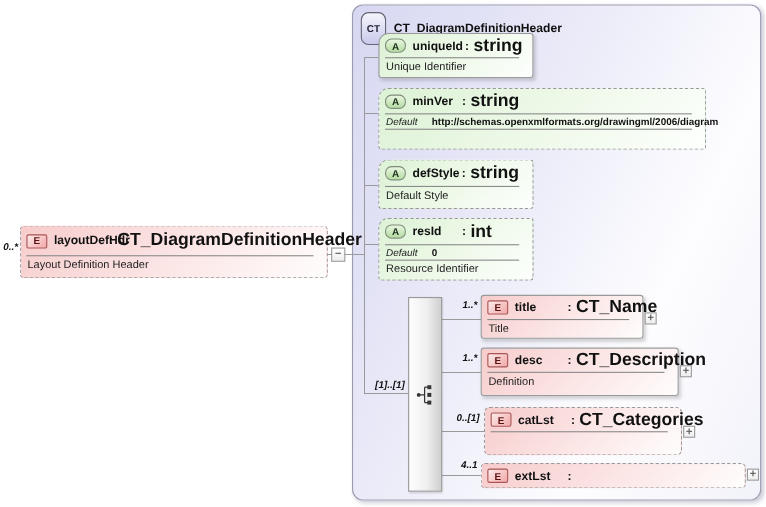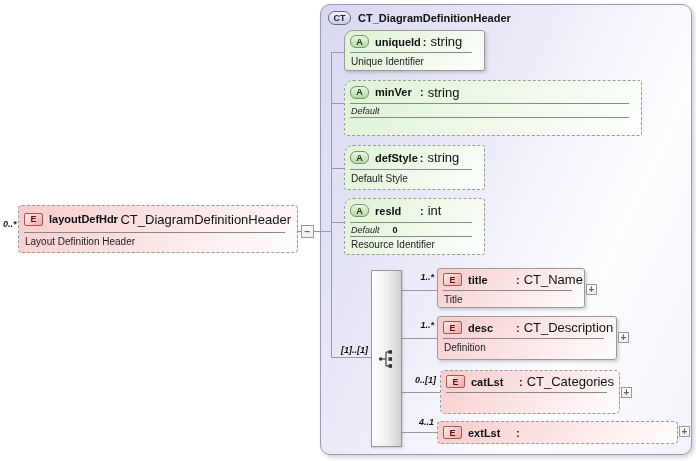--- a/index.html
+++ b/index.html
@@ -10,39 +10,39 @@
   
   .ct-container { position:absolute; left:320px; top:4px; width:372px; height:451px;
     box-sizing:border-box; border:1px solid #9a9ab0; border-radius:10px;
     background:linear-gradient(115deg,#d7d7f2 0%, #e9e9f8 35%, #fdfdff 70%, #f2f2fa 100%);
     box-shadow:2px 2px 4px rgba(110,110,140,.35); }
   .ct-header { display:flex; align-items:center; gap:7px; padding:6px 0 0 7px; }
   .ct-title { font-size:11px; font-weight:bold; color:#111; white-space:nowrap; }
 
   .badge { box-sizing:border-box; flex:0 0 auto; display:flex; align-items:center;
            justify-content:center; font-size:9px; font-weight:bold; }
-  .badge-ct { width:23px; height:14px; border:1px solid #666677; border-radius:7px;
+  .badge-ct { width:23px; height:30px; border:1px solid #666677; border-radius:7px;
               background:linear-gradient(180deg,#f4f4fc,#c9c9ec); color:#223; }
   .badge-e { width:19px; height:13px; border:1px solid #aa5454; border-radius:2px;
              background:linear-gradient(135deg,#fdecec,#f2a8a8); color:#5a1212; }
   .badge-a { width:19px; height:13px; border:1px solid #7e8e7a; border-radius:6px;
              background:linear-gradient(180deg,#e9f6e0,#b4dca1); color:#1e2e1e; }
 
   .box { position:absolute; box-sizing:border-box; }
   .pink  { background:linear-gradient(135deg,#f7cccc 0%, #fbe2e2 45%, #fffdfd 100%); }
   .green { background:linear-gradient(135deg,#dcf2d5 0%, #ecf8e6 45%, #fdfffd 100%); }
   .solid  { border:1px solid #9a9a9a; box-shadow:2px 2px 3px rgba(90,90,90,.25); }
   .dashed { border:1px dashed #9a9a9a; }
   .r-attr { border-radius:9px 3px 3px 3px; }
   .r-el   { border-radius:3px; }
 
   .trow { display:flex; align-items:center; padding:0 6px 0 5px; white-space:nowrap; }
   .name  { font-size:11px; font-weight:bold; color:#111; margin-left:6px; }
   .colon { font-size:11px; font-weight:bold; color:#111; margin-left:2px; }
-  .type  { font-size:13px; font-weight:normal; color:#111; margin-left:4px; }
+  .type  { font-size:16px; font-weight:bold; color:#111; margin-left:4px; }
   .attr .name { min-width:43px; }
   .elem .name { min-width:46px; }
   .rule { height:1px; background:#8a8a8a; margin:0 12px 0 5px; }
   .ann { font-size:10px; color:#222; padding:3px 6px 0 6px; white-space:nowrap; }
   .defrow { display:flex; align-items:baseline; padding:2px 4px 1px 6px; white-space:nowrap; }
   .deflabel { font-size:9px; font-style:italic; color:#222; }
   .defval { font-size:9px; font-weight:bold; color:#111; margin-left:13px; }
 
   .card { position:absolute; font-size:9px; font-weight:bold; font-style:italic;
           color:#111; white-space:nowrap; }
@@ -117,20 +117,21 @@
   <div class="box green dashed r-attr attr" style="left:344px; top:80px; width:298px; height:56px;">
     <div class="trow" style="height:22px;">
       <span class="badge badge-a">A</span>
       <span class="name">minVer</span>
       <span class="colon">:</span>
       <span class="type">string</span>
     </div>
     <div class="rule"></div>
     <div class="defrow">
       <span class="deflabel">Default</span>
+      <span class="defval">http://schemas.openxmlformats.org/drawingml/2006/diagram</span>
     </div>
     <div class="rule"></div>
   </div>
 
   <div class="box green dashed r-attr attr" style="left:344px; top:145px; width:141px; height:45px;">
     <div class="trow" style="height:23px;">
       <span class="badge badge-a">A</span>
       <span class="name" style="min-width:0;">defStyle</span>
       <span class="colon">:</span>
       <span class="type">string</span>

